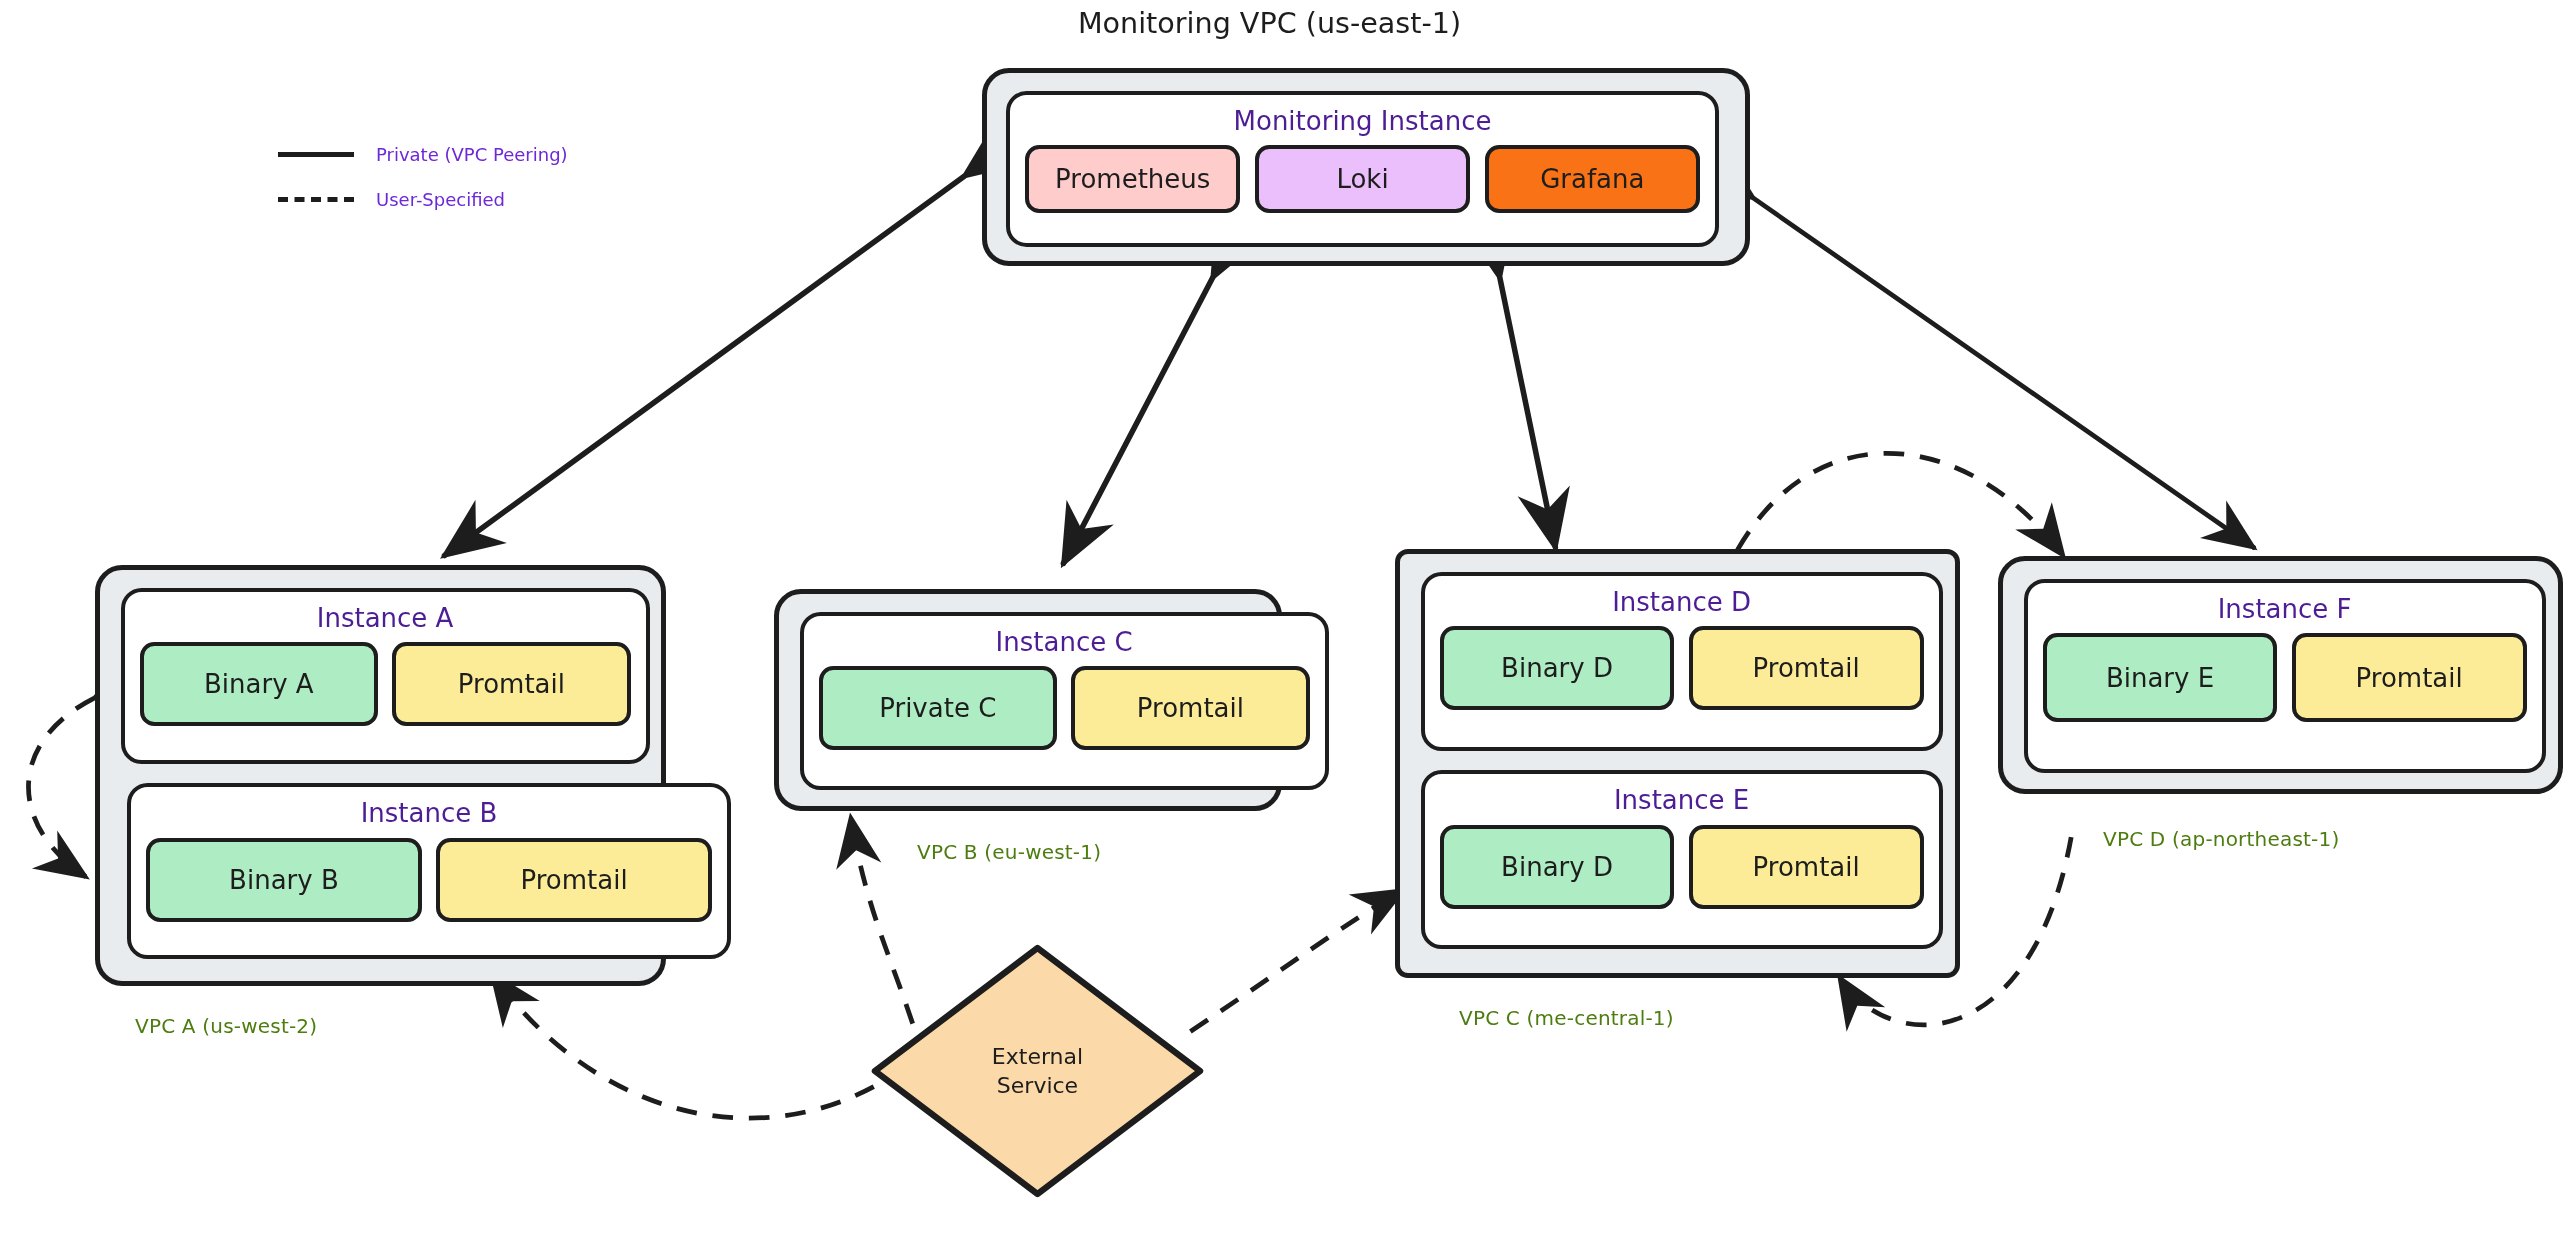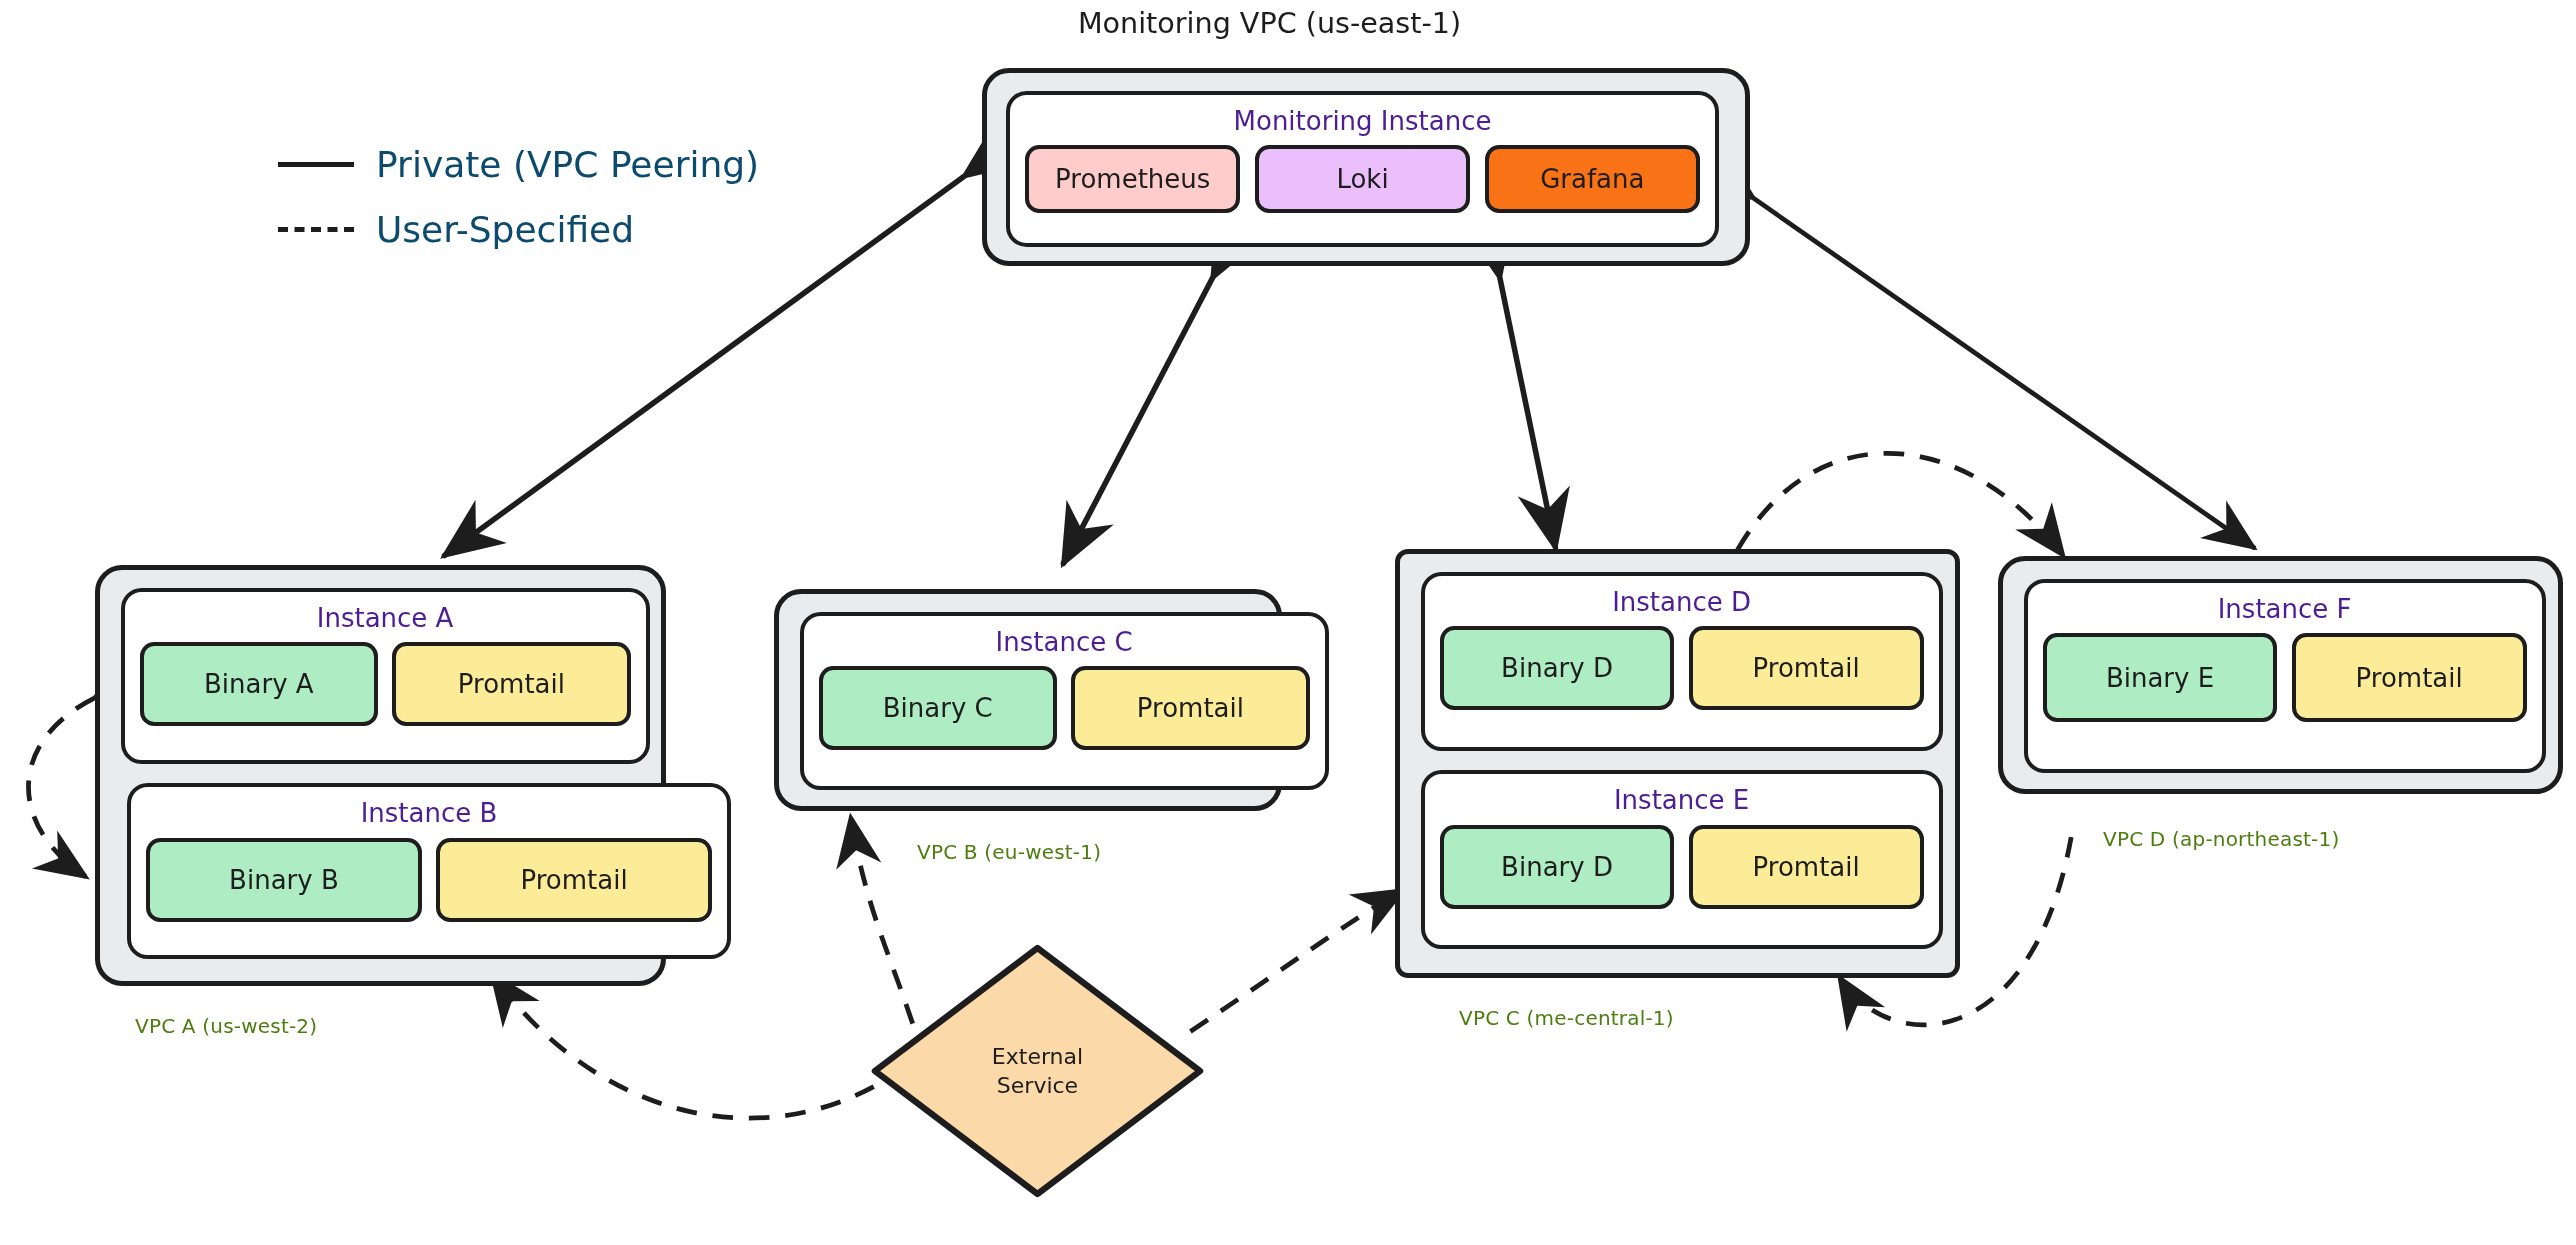--- a/index.html
+++ b/index.html
@@ -75,21 +75,21 @@
 
   
   .legend{position:absolute;}
   .legend-row{
     display:flex;align-items:center;gap:22px;margin-bottom:24px;
   }
   .legend-swatch{width:76px;height:0;border-top:5.6px solid #1d1d1d;}
   .legend-swatch.dashed{
     border-top:5.6px dashed #1d1d1d;
   }
-  .legend-label{font-size:36px;color:#0c4a6e;white-space:nowrap;}
+  .legend-label{font-size:18px;color:#6d28d9;white-space:nowrap;}
 </style>
 </head>
 <body>
 
 <div id="stage">
 
   <svg class="edges" viewBox="0 0 3246 1569">
     <defs>
       <marker id="ah" markerWidth="16" markerHeight="16" refX="11" refY="5.2" orient="auto" markerUnits="strokeWidth">
         <path d="M0.6,0.4 L12,5.2 L0.6,10 L4,5.2 Z" fill="#1d1d1d"></path>
@@ -180,21 +180,21 @@
       </div>
     </div>
   </div>
   <div class="vpc-label" style="left:135px;top:1014px;">VPC A (us-west-2)</div>
 
   <div class="vpc" style="left:774px;top:589px;width:508px;height:222px;">
     <div class="instance" style="left:20.6px;top:17.5px;width:529px;height:178px;">
       <div class="instance-title">Instance C</div>
       <div class="comp-row" style="height:84px;">
         <div class="comp binary">
-          <span>Binary C</span>
+          <span>Private C</span>
         </div>
         <div class="comp promtail">
           <span>Promtail</span>
         </div>
       </div>
     </div>
   </div>
   <div class="vpc-label" style="left:917px;top:840px;">VPC B (eu-west-1)</div>
 
   <div class="vpc" style="left:1395px;top:549px;width:565px;height:429px;border-radius:13px;">

